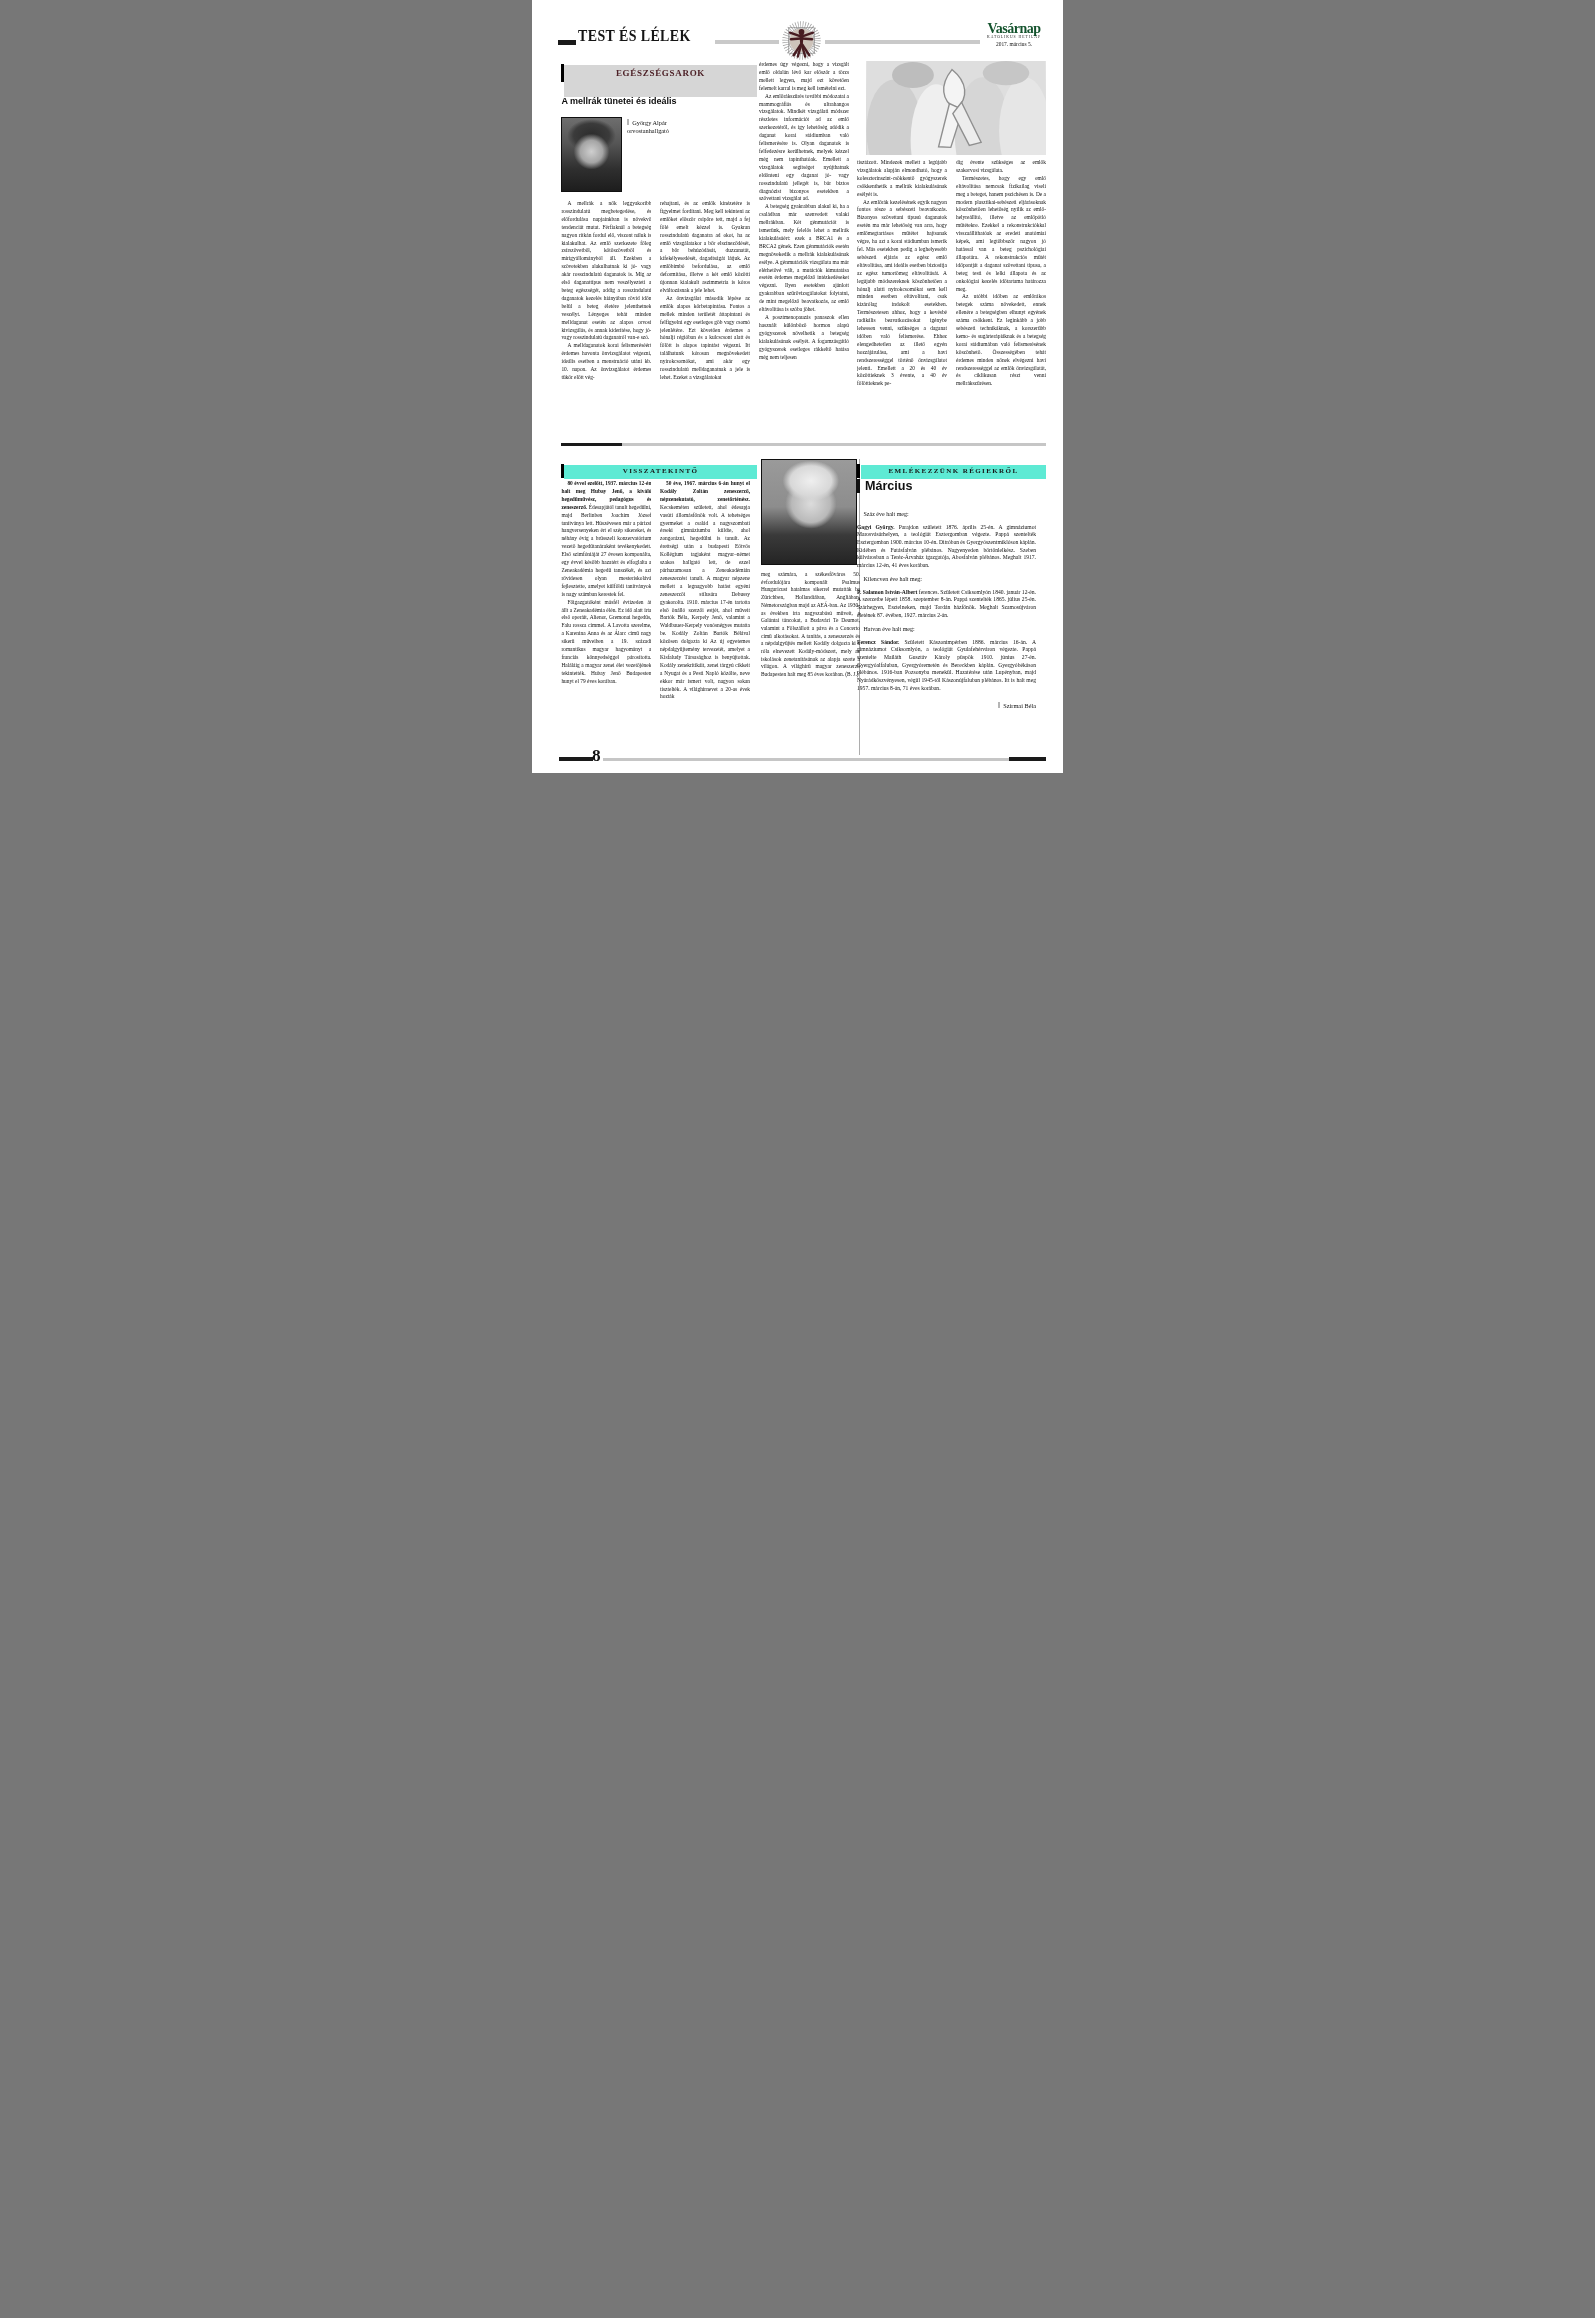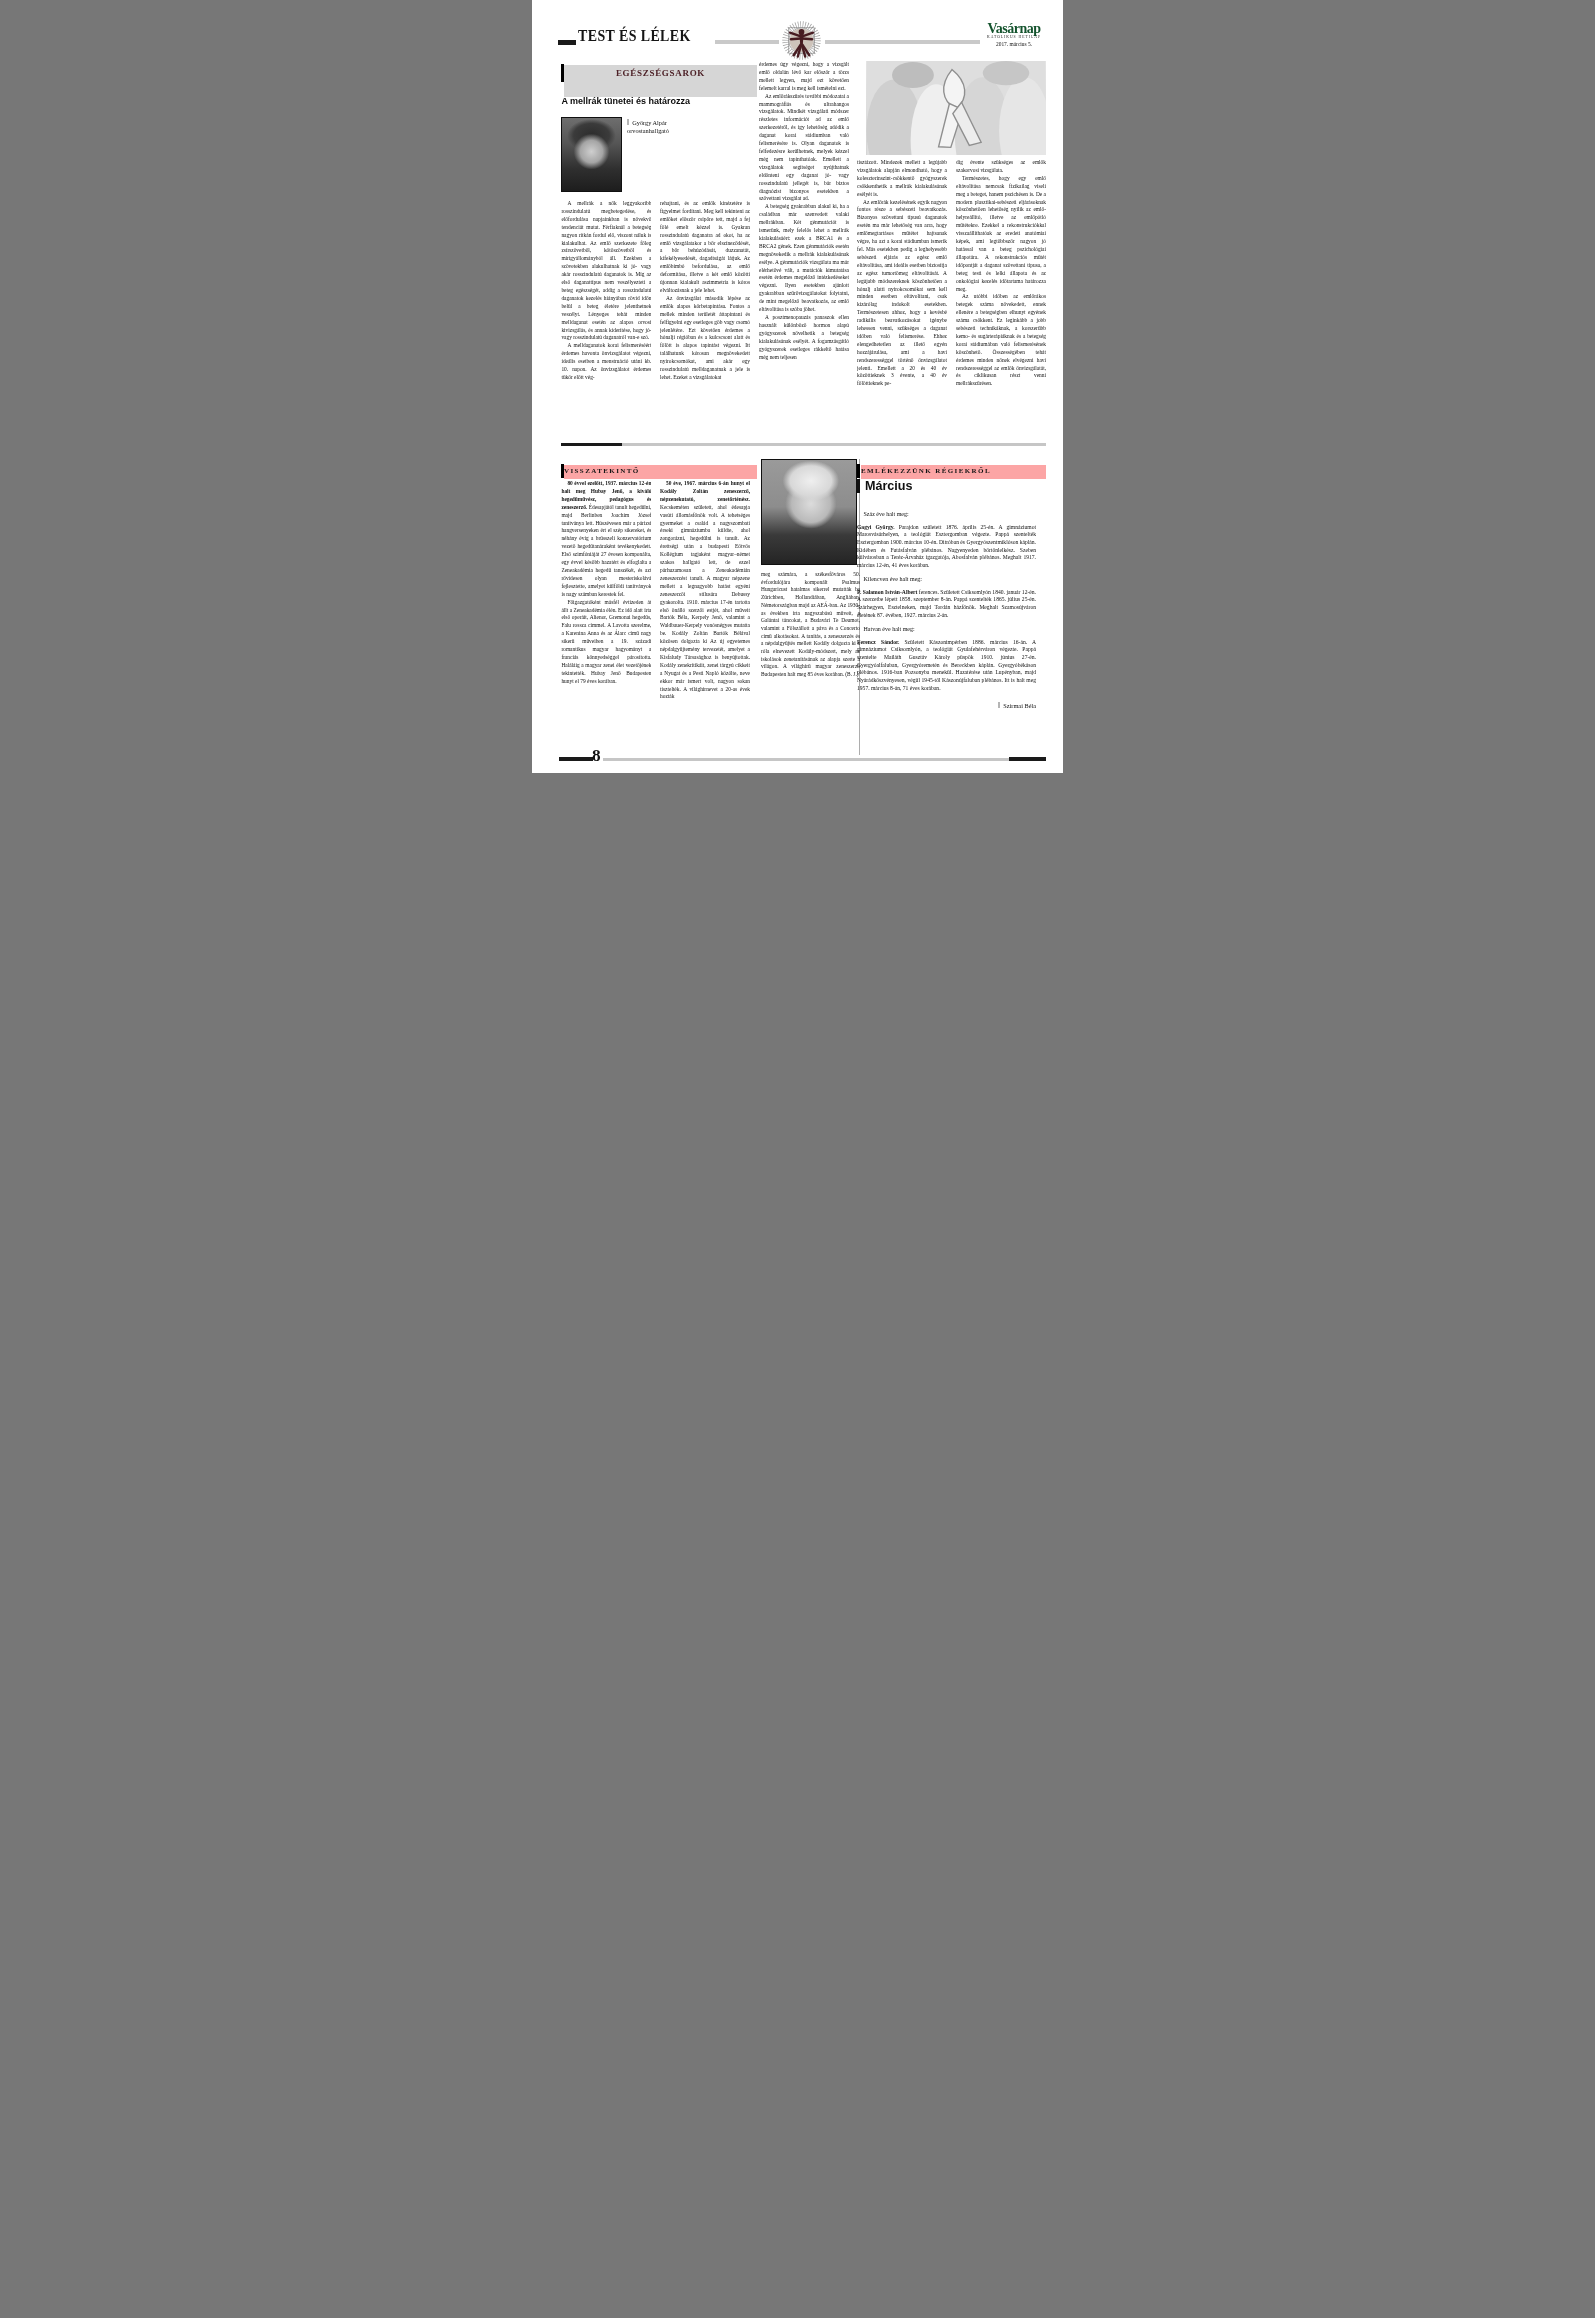--- a/index.html
+++ b/index.html
@@ -13,21 +13,21 @@
   .hdr-title{font-weight:700;font-size:17px;letter-spacing:0.5px;transform:scaleX(.82);
              transform-origin:left center;white-space:nowrap;color:#151515}
   .masthead{width:68px;text-align:center;line-height:1}
   .masthead .mh-name{font-size:14px;font-weight:700;letter-spacing:-0.5px;color:#14532d}
   .masthead .mh-sub{font-size:3.7px;letter-spacing:1px;margin-top:0.5px;color:#222}
   .masthead .mh-date{font-size:5.4px;margin-top:1.9px;color:#111}
   
   .kicker-bar{background:#000;width:2.3px}
   .kicker-box{background:#d6d6d6;text-align:center}
   .kicker-box span{font-size:9px;font-weight:700;letter-spacing:0.7px;color:#4d2127;line-height:16px}
-  .sect-box{background:#fca5a5;}
+  .sect-box{background:#5eead4;text-align:center}
   .sect-box span{font-size:7px;font-weight:600;letter-spacing:1.4px;color:#161616;line-height:13.6px}
   
   .art-title{font-family:"Liberation Sans","DejaVu Sans",sans-serif;font-weight:700;font-size:9px;color:#0d0d0d}
   .byline{font-size:6.3px;line-height:8px}
   .byline .marker{display:inline-block;width:1.9px;height:5.6px;background:#b5b5b5;margin-right:3.3px}
   .col{position:absolute;width:90px;text-align:justify;font-size:5.4px;line-height:7.9px;
        overflow:hidden;hyphens:auto;-webkit-hyphens:auto}
   .col p{margin:0}
   .col p.ind{text-indent:6px}
   
@@ -97,21 +97,21 @@
     <div class="mh-name">Vasárnap</div>
     <div class="mh-sub">KATOLIKUS HETILAP</div>
     <div class="mh-date">2017. március 5.</div>
   </div>
 
   <div class="abs kicker-bar" style="left:29.4px;top:64px;height:18px;"></div>
   <div class="abs kicker-box" style="left:32px;top:65px;width:193px;height:32px;">
     <span>EGÉSZSÉGSAROK</span>
   </div>
 
-  <div class="abs art-title" style="left:29.4px;top:96px;">A mellrák tünetei és határozza</div>
+  <div class="abs art-title" style="left:29.4px;top:96px;">A mellrák tünetei és ideális</div>
 
   <div class="abs photo author-photo" style="left:29.4px;top:117px;width:61px;height:75px;"></div>
 
   <div class="abs byline" style="left:95px;top:119px;width:93px;">
     <div><span class="marker"></span><span>György Alpár</span></div>
     <div style="margin-left:0;">orvostanhallgató</div>
   </div>
 
   <div class="abs group-photo" style="left:334px;top:61px;width:180px;height:94px;">
     <svg width="180" height="94" viewBox="0 0 385 202">

